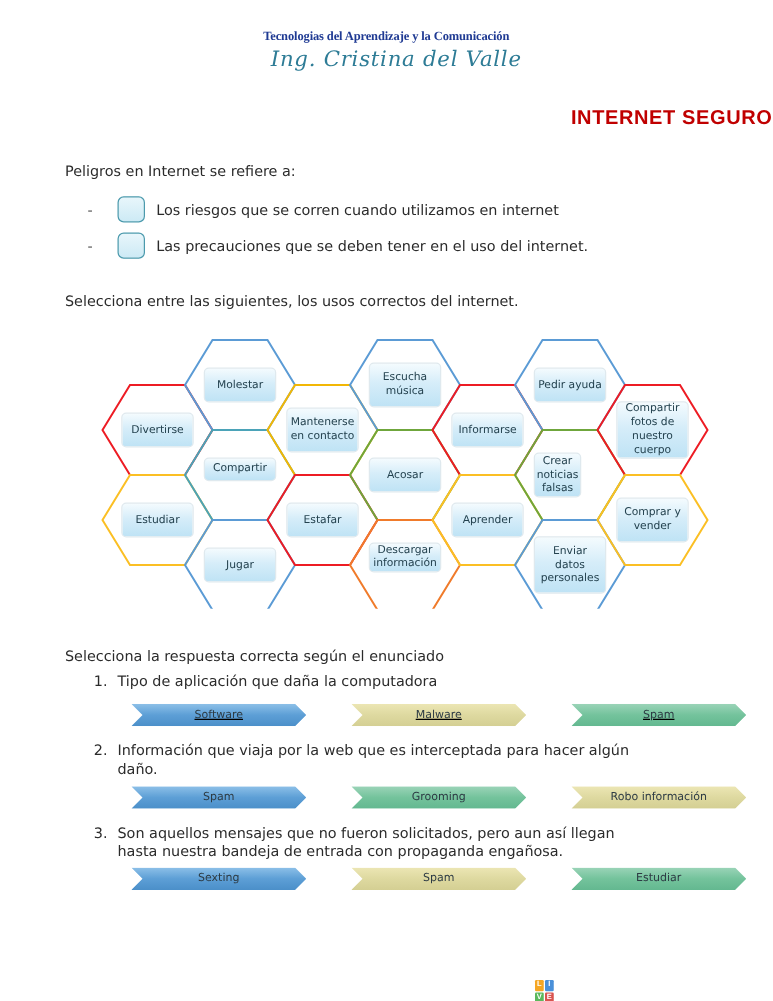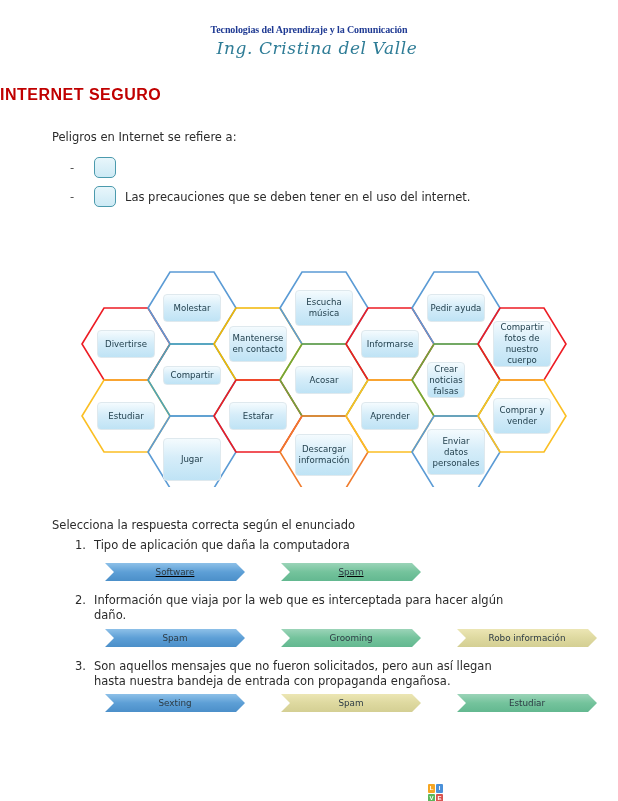--- a/index.html
+++ b/index.html
@@ -28,21 +28,21 @@
     text-align: center;
     font-family: "DejaVu Serif", serif;
     font-style: italic;
     font-size: 17px;
     color: #2E7C96;
     letter-spacing: 0.6px;
     padding-left: 16px;
   }
   .title {
     position: absolute; left: 0; right: 0; top: 86px;
-    text-align: left;
+    text-align: right;
     font-family: "Liberation Sans", sans-serif;
     font-weight: bold;
     font-size: 16px;
     letter-spacing: 0.5px;
     color: #C00000;
   }
 
   
   .body-txt {
     font-family: "DejaVu Sans", sans-serif;
@@ -136,28 +136,30 @@
 
   <div class="hdr-line1">Tecnologias del Aprendizaje y la Comunicación</div>
   <div class="hdr-line2">Ing. Cristina del Valle</div>
   <div class="title">INTERNET SEGURO</div>
 
   <div class="body-txt prompt1">Peligros en Internet se refiere a:</div>
 
   <div class="cb-row" style="left:70px; top:157px;">
     <span class="cb-dash">-</span>
     <span class="checkbox"></span>
+    <span class="cb-label">Los riesgos que se corren cuando utilizamos en internet</span>
   </div>
 
   <div class="cb-row" style="left:70px; top:186px;">
     <span class="cb-dash">-</span>
     <span class="checkbox"></span>
     <span class="cb-label">Las precauciones que se deben tener en el uso del internet.</span>
   </div>
 
+  <div class="body-txt prompt2">Selecciona entre las siguientes, los usos correctos del internet.</div>
 
   <div class="hexwrap">
     <svg id="hex-svg" width="500" height="225">
         <polygon points="2.0,82.0 24.0,46.0 68.0,46.0 90.0,82.0 68.0,118.0 24.0,118.0" fill="none" stroke="#ED1C24" stroke-width="1.6"></polygon>
         <polygon points="2.0,154.0 24.0,118.0 68.0,118.0 90.0,154.0 68.0,190.0 24.0,190.0" fill="none" stroke="#FBBF24" stroke-width="1.6"></polygon>
         <polygon points="68.0,46.0 90.0,10.0 134.0,10.0 156.0,46.0 134.0,82.0 90.0,82.0" fill="none" stroke="#5B9BD5" stroke-width="1.6"></polygon>
         <polygon points="68.0,118.0 90.0,82.0 134.0,82.0 156.0,118.0 134.0,154.0 90.0,154.0" fill="none" stroke="#4BA3B8" stroke-width="1.6"></polygon>
         <polygon points="68.0,190.0 90.0,154.0 134.0,154.0 156.0,190.0 134.0,226.0 90.0,226.0" fill="none" stroke="#5B9BD5" stroke-width="1.6"></polygon>
         <polygon points="134.0,82.0 156.0,46.0 200.0,46.0 222.0,82.0 200.0,118.0 156.0,118.0" fill="none" stroke="#F2B705" stroke-width="1.6"></polygon>
         <polygon points="134.0,154.0 156.0,118.0 200.0,118.0 222.0,154.0 200.0,190.0 156.0,190.0" fill="none" stroke="#ED1C24" stroke-width="1.6"></polygon>
@@ -170,44 +172,45 @@
         <polygon points="332.0,118.0 354.0,82.0 398.0,82.0 420.0,118.0 398.0,154.0 354.0,154.0" fill="none" stroke="#6FA63C" stroke-width="1.6"></polygon>
         <polygon points="332.0,190.0 354.0,154.0 398.0,154.0 420.0,190.0 398.0,226.0 354.0,226.0" fill="none" stroke="#5B9BD5" stroke-width="1.6"></polygon>
         <polygon points="398.0,82.0 420.0,46.0 464.0,46.0 486.0,82.0 464.0,118.0 420.0,118.0" fill="none" stroke="#ED1C24" stroke-width="1.6"></polygon>
         <polygon points="398.0,154.0 420.0,118.0 464.0,118.0 486.0,154.0 464.0,190.0 420.0,190.0" fill="none" stroke="#FBBF24" stroke-width="1.6"></polygon>
       </svg>
     <div id="hex-labels">
         <div class="hexlabel" style="width: 58px; height: 28px; left: 17px; top: 68px;">Divertirse</div>
         <div class="hexlabel" style="width: 58px; height: 28px; left: 17px; top: 140px;">Estudiar</div>
         <div class="hexlabel" style="width: 58px; height: 28px; left: 83px; top: 32px;">Molestar</div>
         <div class="hexlabel" style="width: 58px; height: 19px; left: 83px; top: 104px;">Compartir</div>
-        <div class="hexlabel" style="width: 58px; height: 43px; left: 83px; top: 176px;">Jugar</div>
+        <div class="hexlabel" style="width: 58px; height: 28px; left: 83px; top: 176px;">Jugar</div>
         <div class="hexlabel" style="width: 58px; height: 36px; left: 149px; top: 64px;">Mantenerse en contacto</div>
         <div class="hexlabel" style="width: 58px; height: 28px; left: 149px; top: 140px;">Estafar</div>
         <div class="hexlabel" style="width: 58px; height: 36px; left: 215px; top: 28px;">Escucha música</div>
         <div class="hexlabel" style="width: 58px; height: 28px; left: 215px; top: 104px;">Acosar</div>
-        <div class="hexlabel" style="width: 58px; height: 42px; left: 215px; top: 172px;">Descargar información</div>
+        <div class="hexlabel" style="width: 58px; height: 24px; left: 215px; top: 172px;">Descargar información</div>
         <div class="hexlabel" style="width: 58px; height: 28px; left: 281px; top: 68px;">Informarse</div>
         <div class="hexlabel" style="width: 58px; height: 28px; left: 281px; top: 140px;">Aprender</div>
         <div class="hexlabel" style="width: 58px; height: 28px; left: 347px; top: 32px;">Pedir ayuda</div>
         <div class="hexlabel" style="width: 38px; height: 36px; left: 347px; top: 100px;">Crear noticias falsas</div>
         <div class="hexlabel" style="width: 58px; height: 46px; left: 347px; top: 167px;">Enviar datos personales</div>
         <div class="hexlabel" style="width: 58px; height: 46px; left: 413px; top: 59px;">Compartir fotos de nuestro cuerpo</div>
         <div class="hexlabel" style="width: 58px; height: 36px; left: 413px; top: 136px;">Comprar y vender</div>
       </div>
   </div>
 
   <div class="body-txt prompt3">Selecciona la respuesta correcta según el enunciado</div>
 
   <div class="qrow" style="left:66px; top:538px;">
     <span class="qnum">1.</span>
     <span class="qtext">Tipo de aplicación que daña la computadora</span>
   </div>
   <div class="ansrow" style="top:563px;text-decoration:underline;">
     <span class="ansbtn blue">Software</span>
+    <span class="ansbtn tan">Malware</span>
     <span class="ansbtn green">Spam</span>
   </div>
 
   <div class="qrow" style="left:66px; top:593px;">
     <span class="qnum">2.</span>
     <span class="qtext">Información que viaja por la web que es interceptada para hacer algún daño.</span>
   </div>
   <div class="ansrow" style="top:629px;">
     <span class="ansbtn blue">Spam</span>
     <span class="ansbtn green">Grooming</span>

